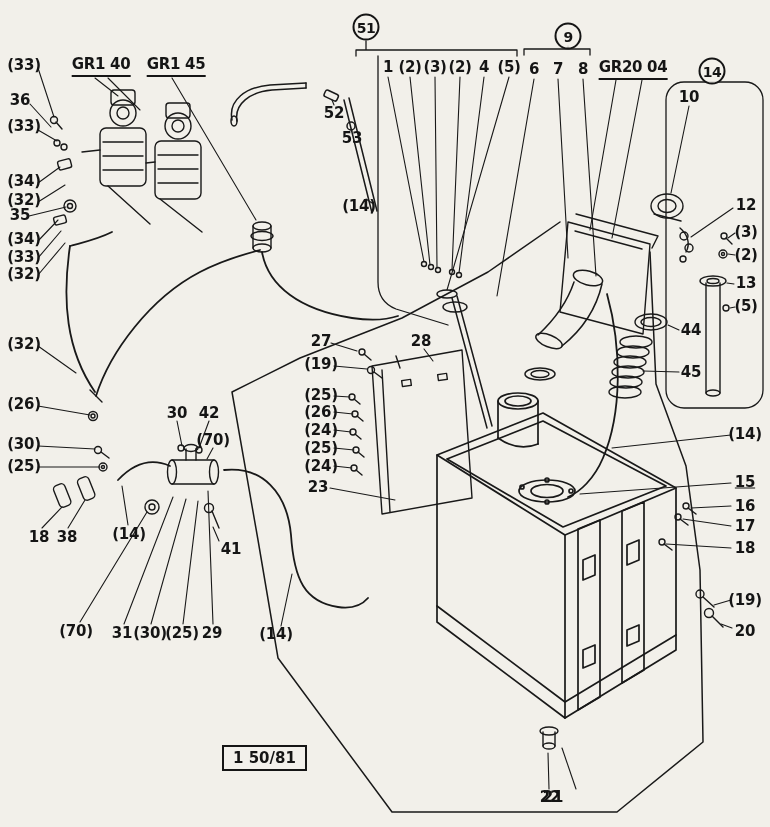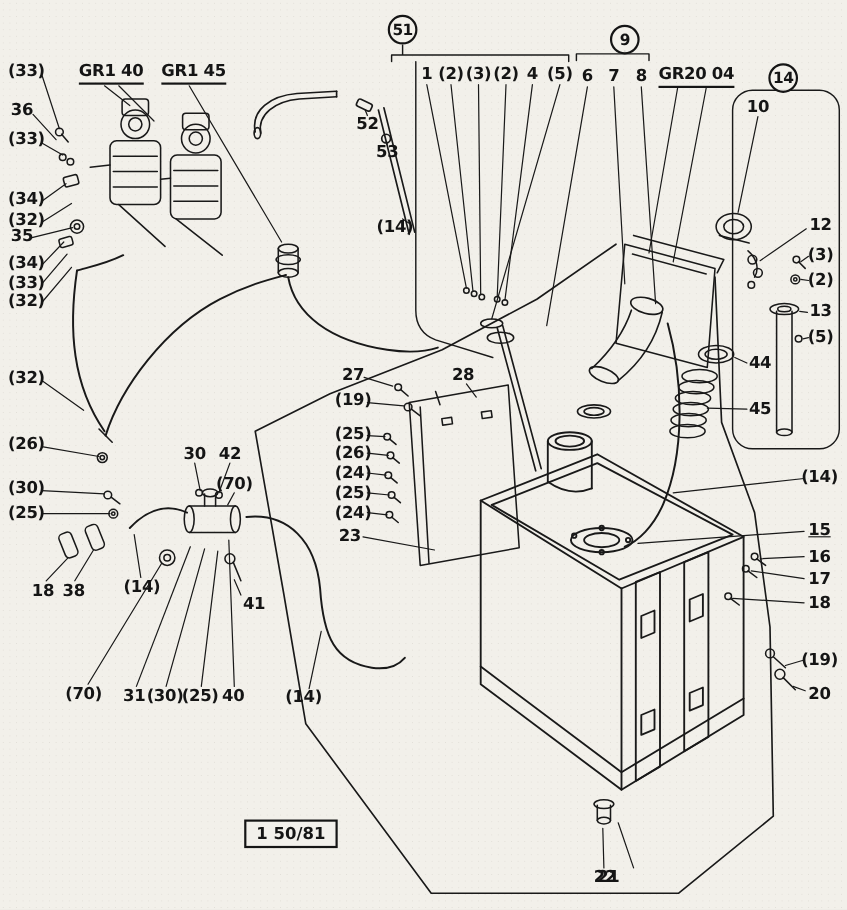--- a/index.html
+++ b/index.html
@@ -345,21 +345,21 @@
       <span class="lbl" style="left: 24px; top: 344px;">(32)</span>
       <span class="lbl" style="left: 24px; top: 404px;">(26)</span>
       <span class="lbl" style="left: 24px; top: 444px;">(30)</span>
       <span class="lbl" style="left: 24px; top: 466px;">(25)</span>
       <span class="lbl" style="left: 39px; top: 537px;">18</span>
       <span class="lbl" style="left: 67px; top: 537px;">38</span>
       <span class="lbl" style="left: 76px; top: 631px;">(70)</span>
       <span class="lbl" style="left: 122px; top: 633px;">31</span>
       <span class="lbl" style="left: 150px; top: 633px;">(30)</span>
       <span class="lbl" style="left: 182px; top: 633px;">(25)</span>
-      <span class="lbl" style="left: 212px; top: 633px;">40</span>
+      <span class="lbl" style="left: 212px; top: 633px;">29</span>
       <span class="lbl" style="left: 177px; top: 413px;">30</span>
       <span class="lbl" style="left: 209px; top: 413px;">42</span>
       <span class="lbl" style="left: 213px; top: 440px;">(70)</span>
       <span class="lbl" style="left: 129px; top: 534px;">(14)</span>
       <span class="lbl" style="left: 219px; top: 549px; margin-left: 12px;">41</span>
       <span class="lbl" style="left: 334px; top: 113px;">52</span>
       <span class="lbl" style="left: 352px; top: 138px;">53</span>
       <span class="lbl" style="left: 359px; top: 206px;">(14)</span>
       <span class="lbl" style="left: 321px; top: 341px;">27</span>
       <span class="lbl" style="left: 421px; top: 341px;">28</span>

